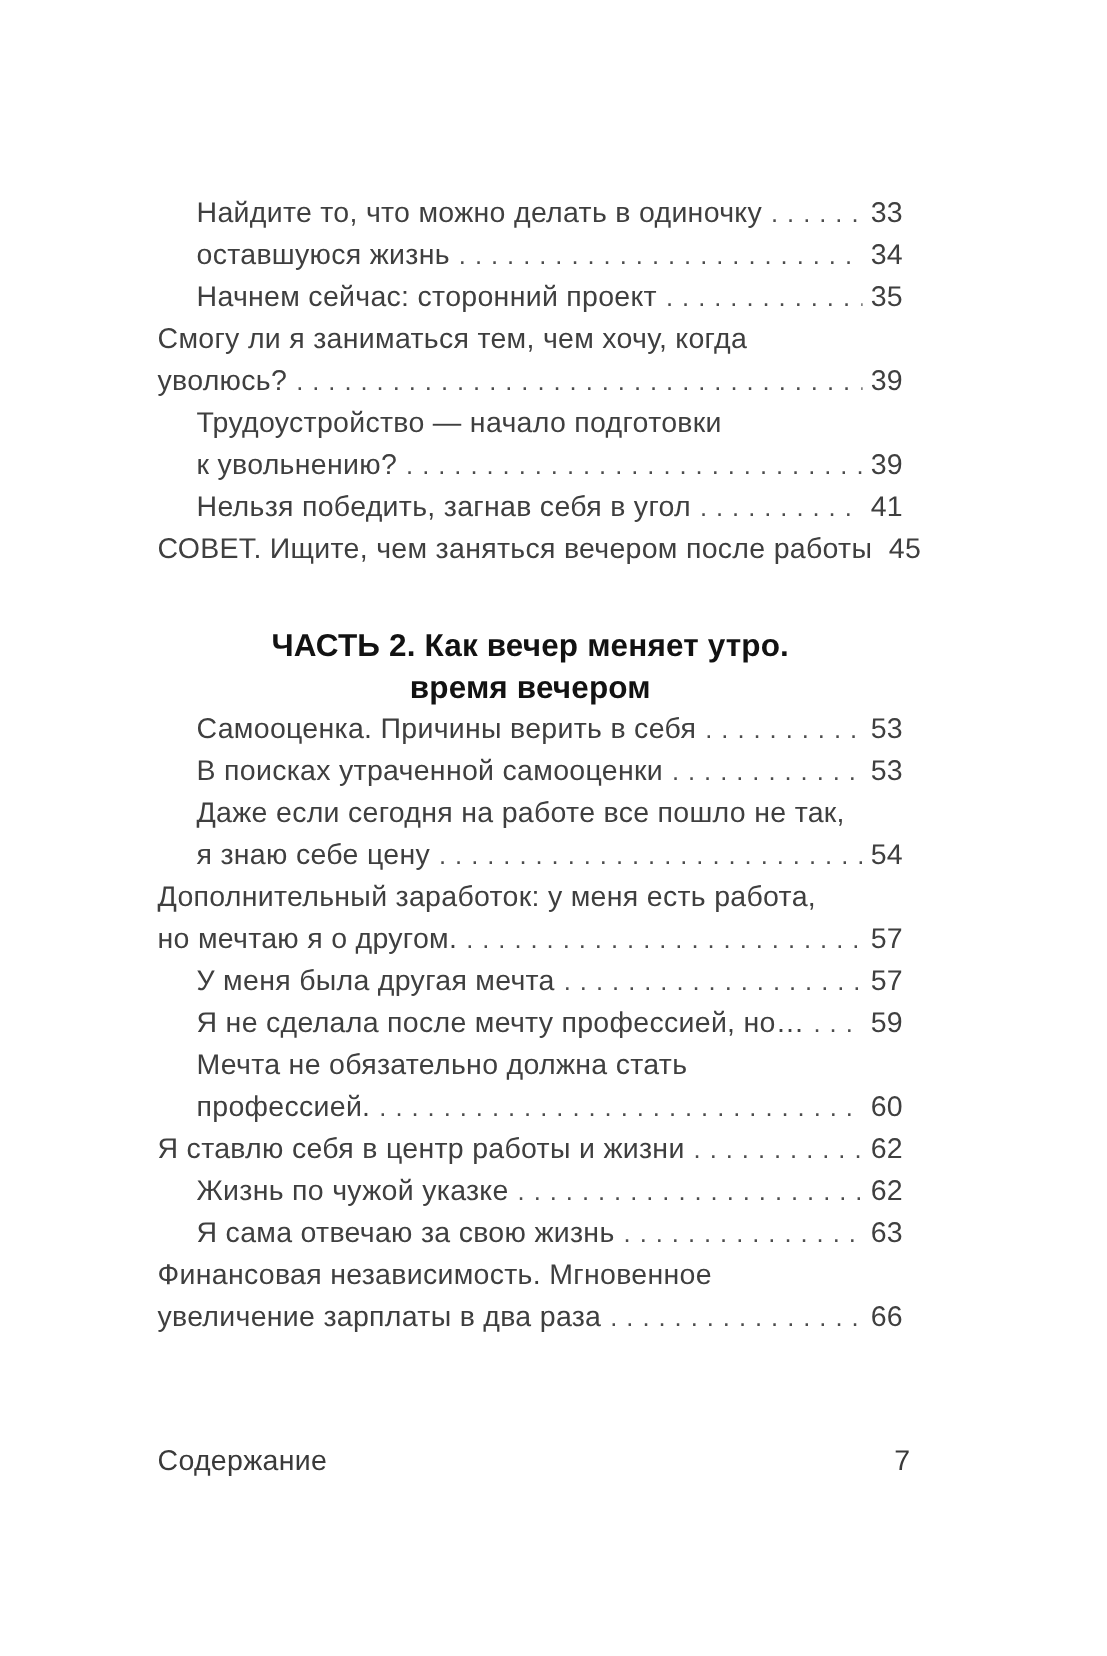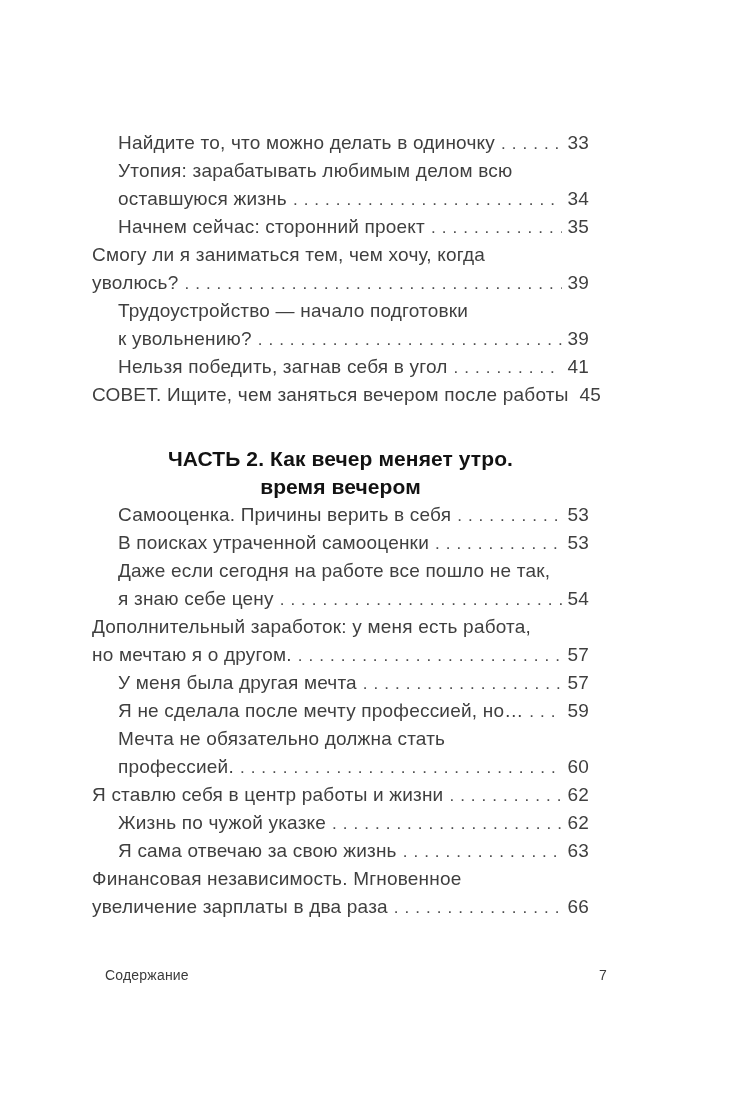--- a/index.html
+++ b/index.html
@@ -10,21 +10,21 @@
   .page {
     position: relative;
     width: 738px;
     height: 1104px;
     background: #ffffff;
     overflow: hidden;
     font-family: "Liberation Sans", sans-serif;
   }
   .toc {
     position: absolute;
-    left: 92px;
+    left: 105px;
     top: 129px;
     width: 497px;
   }
   .toc-row {
     display: flex;
     align-items: baseline;
     height: 28px;
     line-height: 28px;
     font-size: 19px;
     color: #3f3f3f;
@@ -62,39 +62,36 @@
     letter-spacing: 0.1px;
   }
   .page-footer {
     position: absolute;
     left: 105px;
     top: 963px;
     width: 502px;
     display: flex;
     justify-content: space-between;
     align-items: baseline;
-    font-size: 14px;
+    font-size: 19px;
     line-height: 24px;
     color: #3a3a3a;
     letter-spacing: 0.2px;
   }
 </style>
 </head>
 <body>
 
 <div class="page">
   <main class="toc">
     <section>
         <div class="toc-row indent">
           <span class="entry-text">Найдите то, что можно делать в одиночку</span>
           <span class="leader"></span>
           <span class="pg">33</span>
-        </div>
-        <div class="toc-row indent">
-          <span class="entry-text">Утопия: зарабатывать любимым делом всю</span>
         </div>
         <div class="toc-row indent">
           <span class="entry-text">оставшуюся жизнь</span>
           <span class="leader"></span>
           <span class="pg">34</span>
         </div>
         <div class="toc-row indent">
           <span class="entry-text">Начнем сейчас: сторонний проект</span>
           <span class="leader"></span>
           <span class="pg">35</span>

